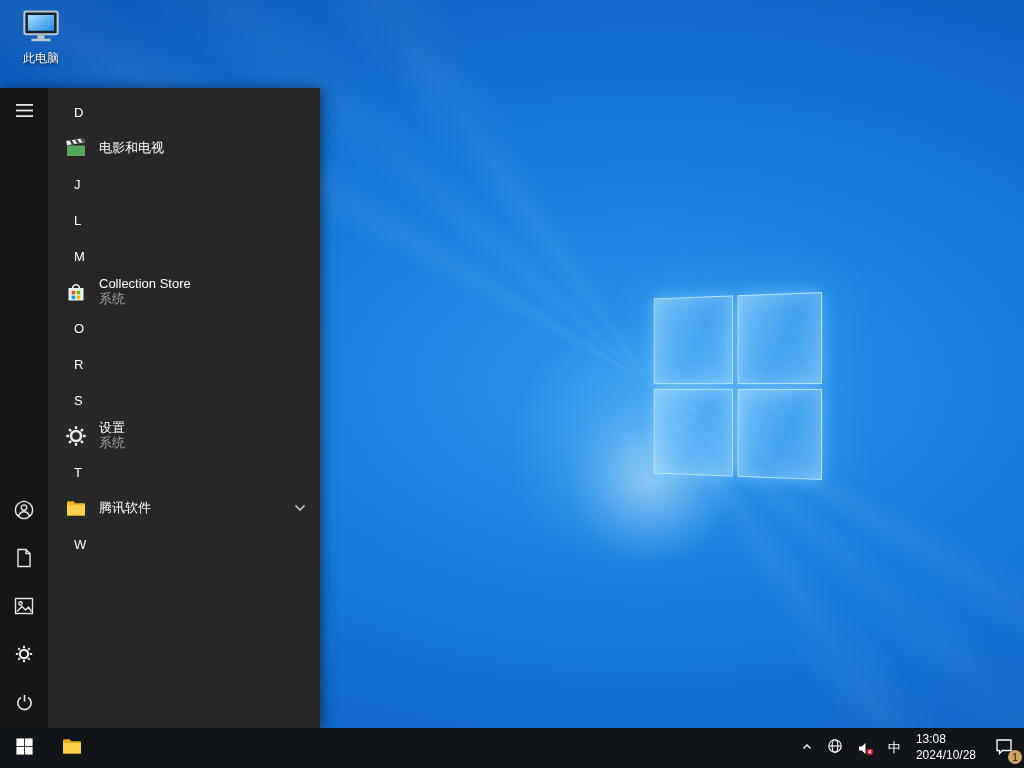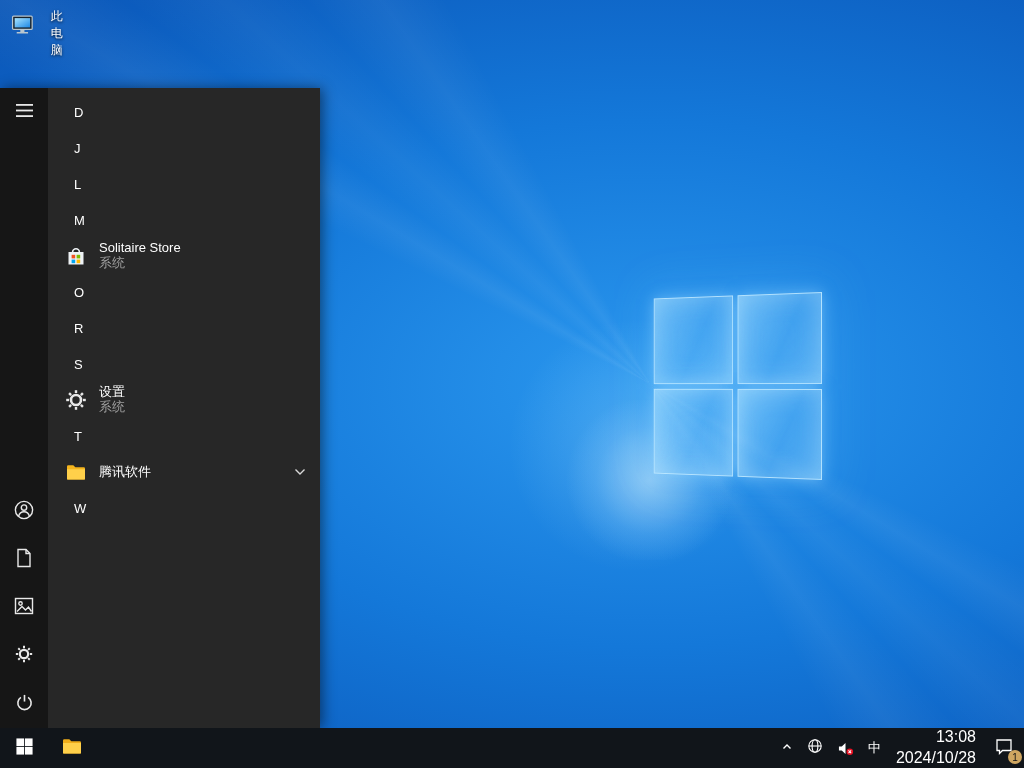--- a/index.html
+++ b/index.html
@@ -38,21 +38,21 @@
     filter:drop-shadow(0 0 22px rgba(115,200,255,.6));
   }
   .pane{
     background:linear-gradient(115deg, rgba(165,222,255,.5), rgba(105,188,250,.28) 55%, rgba(145,212,255,.42));
     border:1.5px solid rgba(190,232,255,.9);
     box-shadow:inset 0 0 26px rgba(205,240,255,.35), 0 0 14px rgba(145,212,255,.5);
   }
   
   .desktop-icon{
     position:absolute;left:10px;top:8px;width:62px;
-    display:flex;flex-direction:row;align-items:center;gap:16px;cursor:default;
+    display:flex;flex-direction:column;align-items:center;gap:2px;cursor:default;
   }
   .desktop-icon .glyph{width:42px;height:40px;}
   .desktop-icon .label{color:#fff;font-size:12px;text-shadow:0 1px 3px rgba(0,0,0,.9);}
   
   .start-menu{
     position:absolute;left:0;top:88px;width:320px;height:640px;
     display:flex;background:#272727;box-shadow:3px 0 12px rgba(0,0,0,.45);z-index:5;
   }
   .rail{width:48px;background:#161616;display:flex;flex-direction:column;}
   .rail-btn{height:48px;display:flex;align-items:center;justify-content:center;}
@@ -69,21 +69,21 @@
   
   .taskbar{
     position:absolute;left:0;bottom:0;width:1024px;height:40px;
     background:#11151a;display:flex;align-items:center;z-index:10;
   }
   .tb-btn{width:48px;height:40px;display:flex;align-items:center;justify-content:center;}
   .tb-spacer{flex:1;}
   .tray{display:flex;align-items:center;height:40px;}
   .tray-btn{height:40px;display:flex;align-items:center;justify-content:center;padding:0 7px;color:#fff;}
   .ime{font-size:13px;color:#fff;}
-  .clock{font-size:16px;line-height:1.3;text-align:right;color:#fff;padding:0 8px;cursor:default;}
+  .clock{font-size:12px;line-height:1.3;text-align:left;color:#fff;padding:0 8px;cursor:default;}
   .action-center{position:relative;width:40px;padding:0;}
   .badge{
     position:absolute;right:2px;bottom:4px;min-width:14px;height:14px;border-radius:7px;
     background:#cfa661;color:#141414;font-size:10px;display:flex;align-items:center;justify-content:center;
   }
 </style>
 </head>
 <body>
 
 <div class="desktop">
@@ -179,20 +179,32 @@
             <path d="M6.2 4.6 a7 7 0 1 0 7.6 0"></path>
           </svg>
         </span>
       </div>
     </div>
 
     <div class="app-list">
 
       <div class="section-letter">D</div>
 
+      <div class="app-row">
+        <span class="app-icon">
+          <svg viewBox="0 0 24 24">
+            <rect x="3" y="9.5" width="18" height="10.5" fill="#58a55c"></rect>
+            <g transform="rotate(-10 4 9)">
+              <rect x="3" y="4.8" width="18" height="4.4" fill="#eceff1"></rect>
+              <path d="M6 4.8 l2 4.4 h2.5 l-2-4.4 Z M11.5 4.8 l2 4.4 h2.5 l-2-4.4 Z M17 4.8 l2 4.4 h2 V4.8 Z" fill="#37414a"></path>
+            </g>
+          </svg>
+        </span>
+        <span class="app-label">电影和电视</span>
+      </div>
 
       <div class="section-letter">J</div>
 
 
       <div class="section-letter">L</div>
 
 
       <div class="section-letter">M</div>
 
 
@@ -201,21 +213,21 @@
           <svg viewBox="0 0 24 24">
             <path d="M8.6 8.2 a3.4 3.4 0 0 1 6.8 0" fill="none" stroke="#eef2f5" stroke-width="1.6"></path>
             <rect x="4.5" y="8" width="15" height="12.5" fill="#eef2f5"></rect>
             <rect x="7.6" y="10.8" width="3.6" height="3.6" fill="#f25022"></rect>
             <rect x="12.6" y="10.8" width="3.6" height="3.6" fill="#7fba00"></rect>
             <rect x="7.6" y="15.6" width="3.6" height="3.6" fill="#00a4ef"></rect>
             <rect x="12.6" y="15.6" width="3.6" height="3.6" fill="#ffb900"></rect>
           </svg>
         </span>
         <span class="app-text">
-          <span class="app-label">Solitaire Store</span>
+          <span class="app-label">Collection Store</span>
           <span class="app-sub">系统</span>
         </span>
       </div>
 
       <div class="section-letter">O</div>
 
 
       <div class="section-letter">R</div>
 
 

